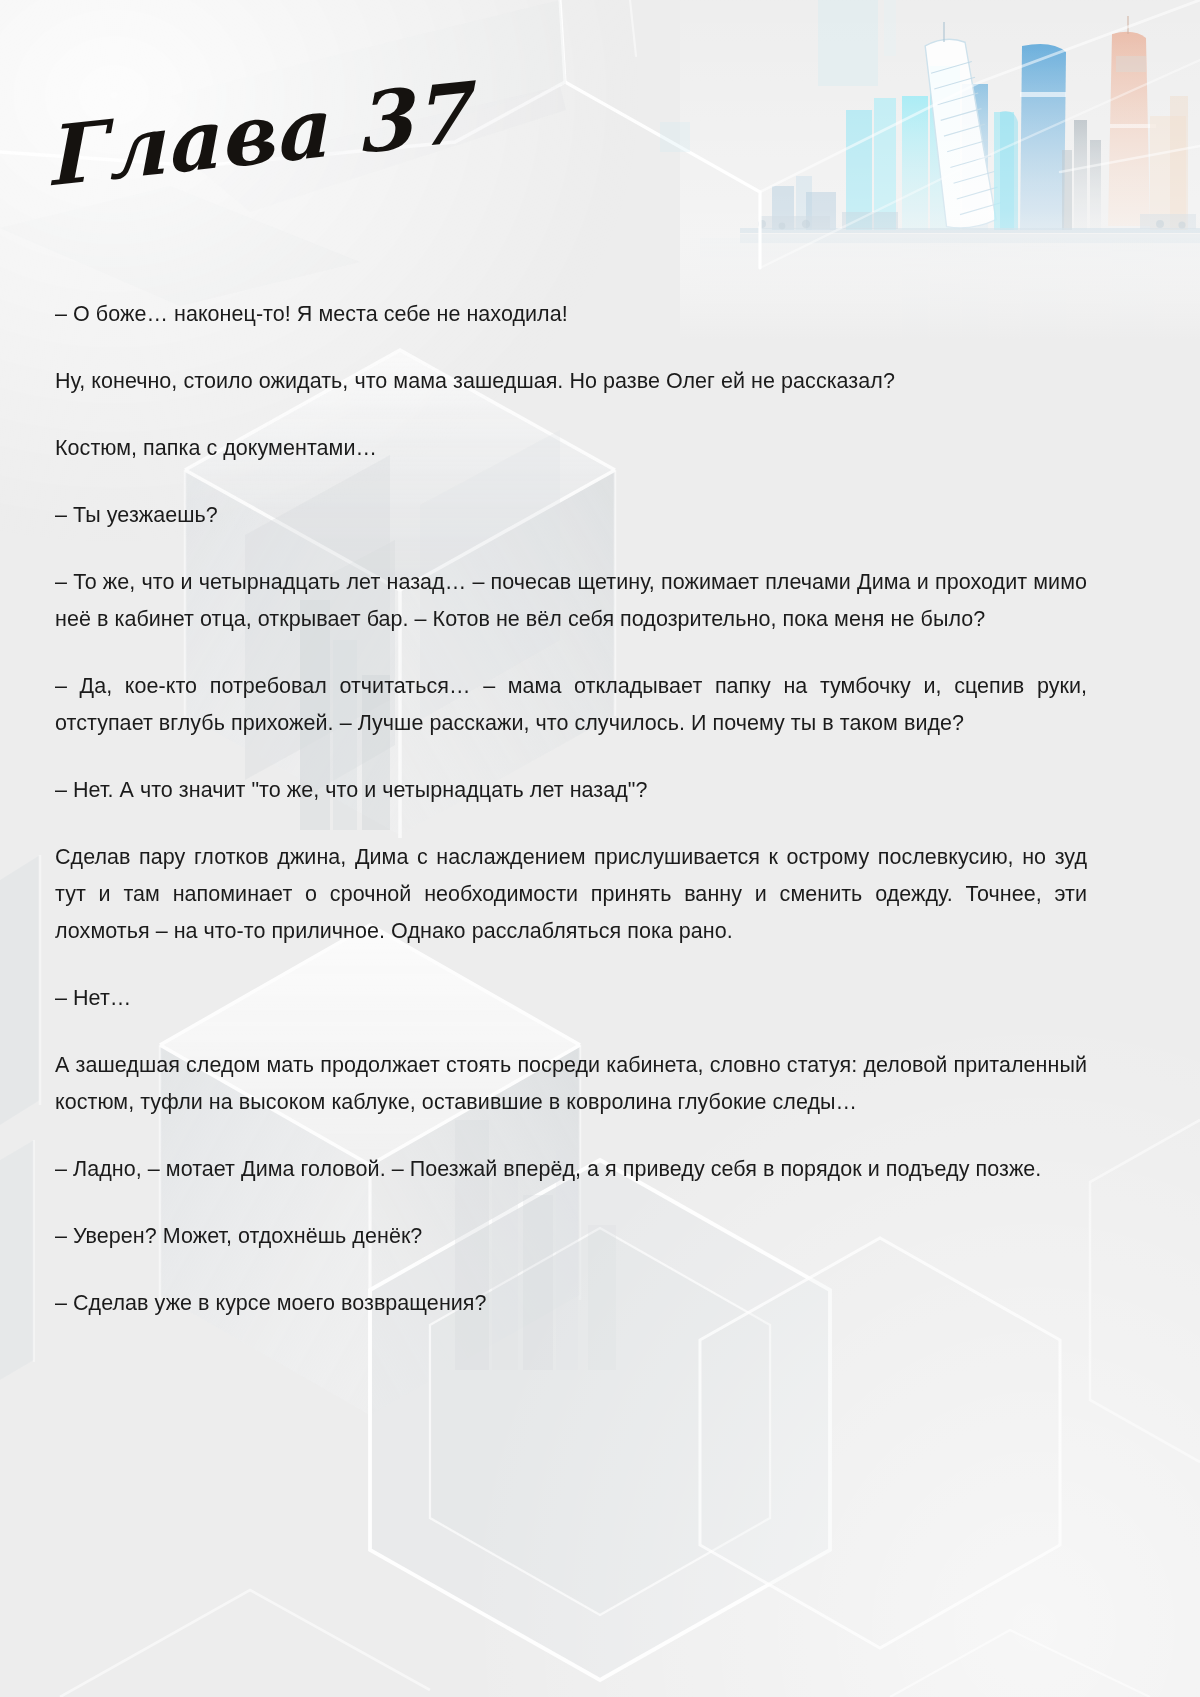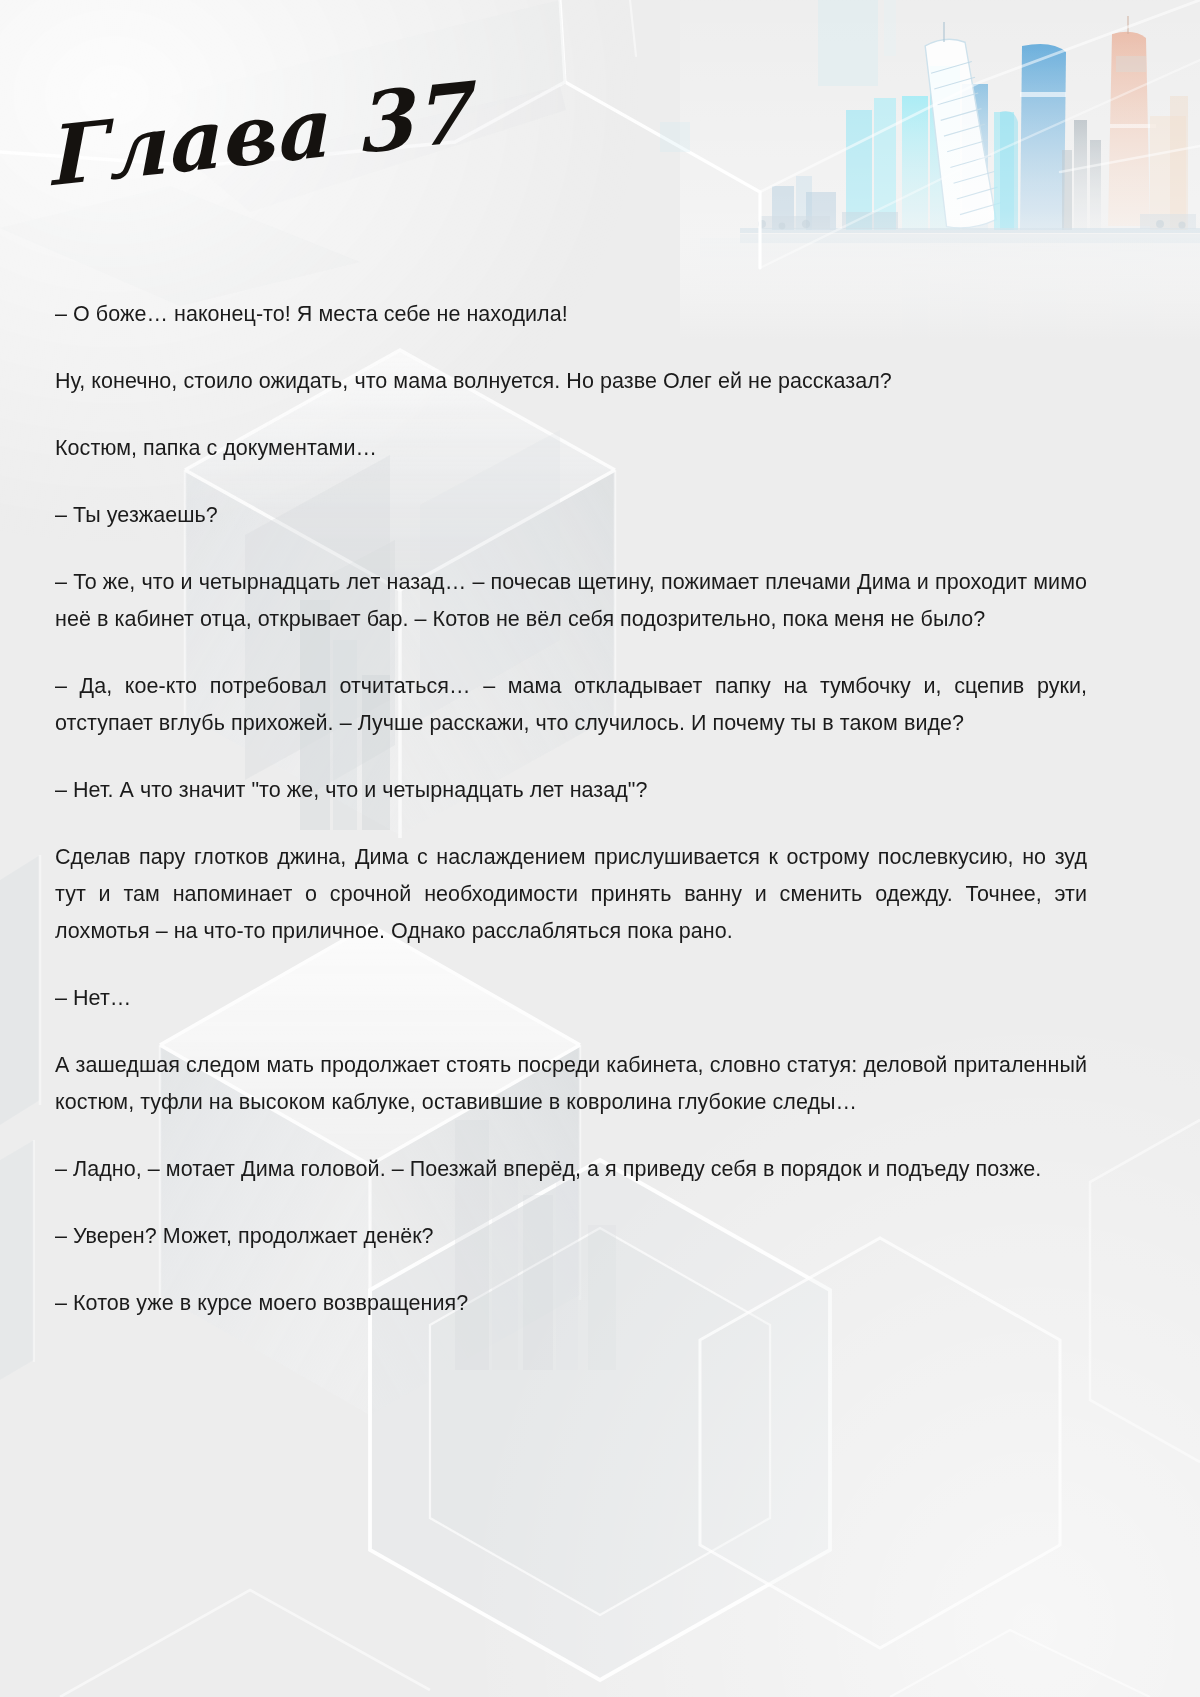--- a/index.html
+++ b/index.html
@@ -344,27 +344,27 @@
   </div>
 
   <div class="chapter-title">
     <svg viewBox="0 0 430 120" preserveAspectRatio="xMinYMid meet">
       <text class="chapter-title-text" x="4" y="88" transform="rotate(-6 4 88) skewX(-6)">Глава 37</text>
     </svg>
   </div>
 
   <div class="content">
     <p class="para">– О боже… наконец-то! Я места себе не находила!</p>
-    <p class="para">Ну, конечно, стоило ожидать, что мама волнуется. Но разве Олег ей не рассказал?</p>
+    <p class="para">Ну, конечно, стоило ожидать, что мама зашедшая. Но разве Олег ей не рассказал?</p>
     <p class="para">Костюм, папка с документами…</p>
     <p class="para">– Ты уезжаешь?</p>
     <p class="para">– То же, что и четырнадцать лет назад… – почесав щетину, пожимает плечами Дима и проходит мимо неё в кабинет отца, открывает бар. – Котов не вёл себя подозрительно, пока меня не было?</p>
     <p class="para">– Да, кое-кто потребовал отчитаться… – мама откладывает папку на тумбочку и, сцепив руки, отступает вглубь прихожей. – Лучше расскажи, что случилось. И почему ты в таком виде?</p>
     <p class="para">– Нет. А что значит "то же, что и четырнадцать лет назад"?</p>
     <p class="para">Сделав пару глотков джина, Дима с наслаждением прислушивается к острому послевкусию, но зуд тут и там напоминает о срочной необходимости принять ванну и сменить одежду. Точнее, эти лохмотья – на что-то приличное. Однако расслабляться пока рано.</p>
     <p class="para">– Нет…</p>
     <p class="para">А зашедшая следом мать продолжает стоять посреди кабинета, словно статуя: деловой приталенный костюм, туфли на высоком каблуке, оставившие в ковролина глубокие следы…</p>
     <p class="para">– Ладно, – мотает Дима головой. – Поезжай вперёд, а я приведу себя в порядок и подъеду позже.</p>
-    <p class="para">– Уверен? Может, продолжает денёк?</p>
-    <p class="para">– Котов уже в курсе моего возвращения?</p>
+    <p class="para">– Уверен? Может, отдохнёшь денёк?</p>
+    <p class="para">– Сделав уже в курсе моего возвращения?</p>
   </div>
 
 </div>
 
 </body></html>

